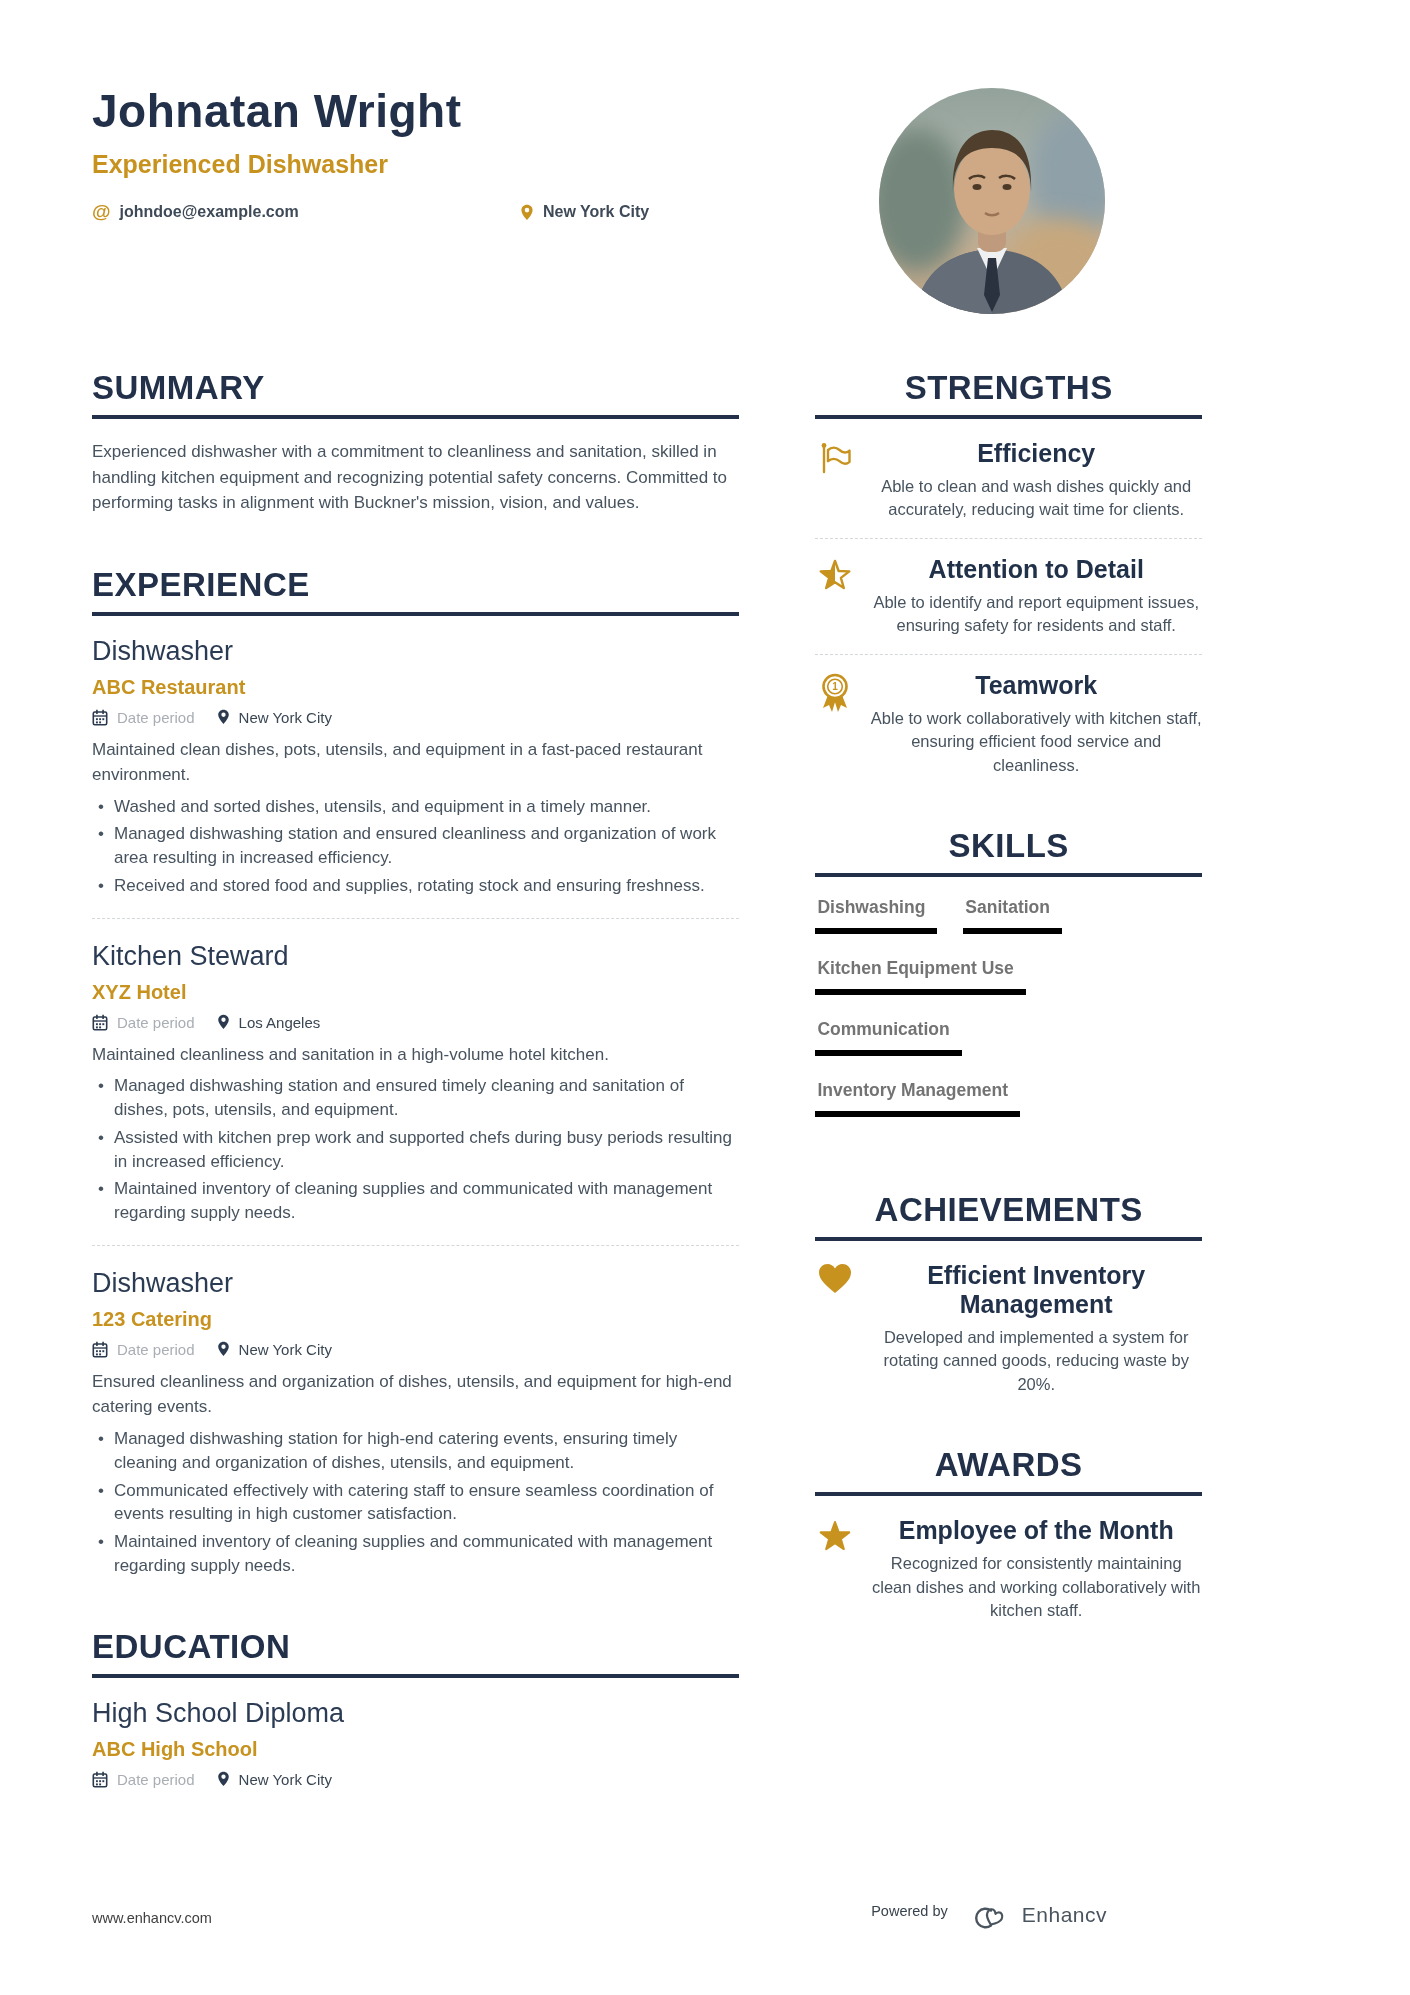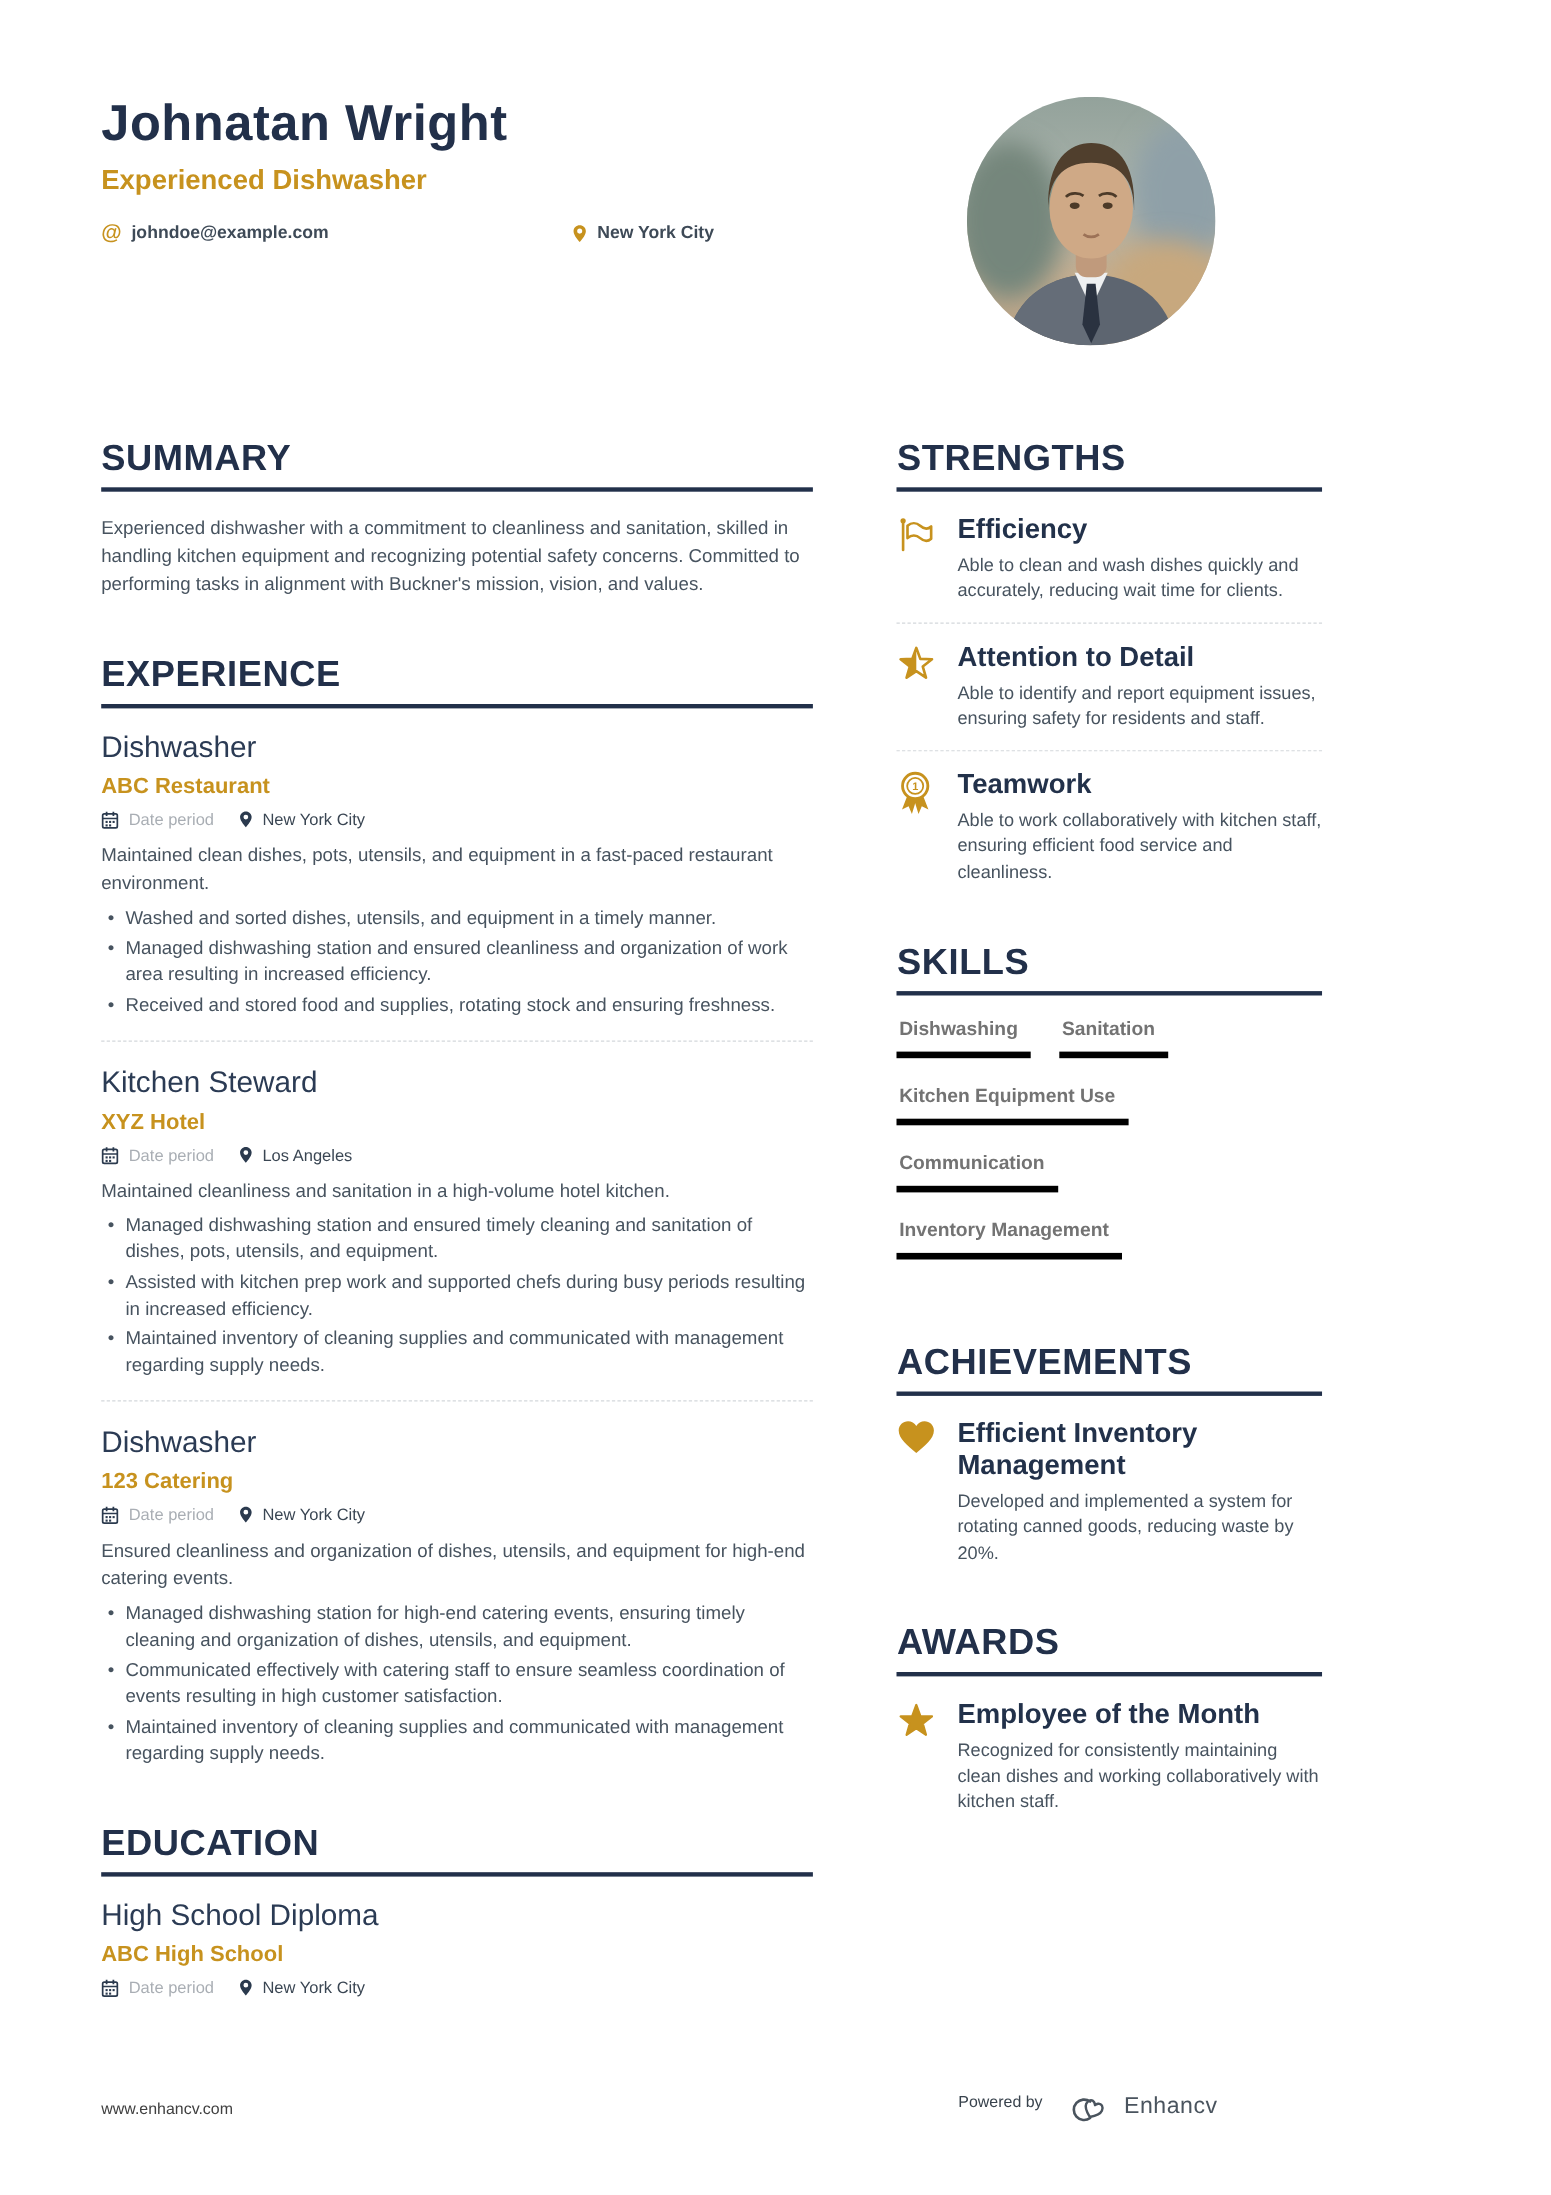--- a/index.html
+++ b/index.html
@@ -18,25 +18,25 @@
   .contact-row { display:flex; align-items:center; font-size:16px; font-weight:700; color:#3e4a57; }
   .contact-item { display:flex; align-items:center; gap:9px; }
   .contact-item.email { width:428px; }
   .at-glyph { color:#c7921e; font-size:19px; font-weight:700; }
   .icon { display:inline-flex; align-items:center; justify-content:center; }
   .avatar { position:absolute; top:88px; right:97px; width:226px; height:226px; border-radius:50%; overflow:hidden; }
 
   
   .columns { display:flex; padding-left:92px; margin-top:146px; }
   .col-left { width:690px; margin-right:76px; }
-  .col-right { width:412px; }
+  .col-right { width:412px;text-align:center; }
   section { margin-bottom:50px; }
 
   .sec { font-size:33px; font-weight:700; color:#22304a; letter-spacing:.5px;
-         padding-bottom:8px; border-bottom:4px solid #22304a; margin-bottom:20px;margin-top:28px; }
+         padding-bottom:8px; border-bottom:4px solid #22304a; margin-bottom:20px; }
 
   .body-text { font-size:17px; line-height:1.5; color:#47535f; }
 
   
   .job-title { font-size:27px; font-weight:500; color:#2b3b54; margin-bottom:9px; }
   .company  { font-size:20px; font-weight:700; color:#c7921e; margin-bottom:10px; }
   .meta { display:flex; align-items:center; gap:9px; font-size:15px; margin-bottom:11px; }
   .meta .date { color:#a9aeb4; margin-right:13px; }
   .meta .loc { color:#3a4653; }
   .bullets { list-style:none; margin-top:7px; }

